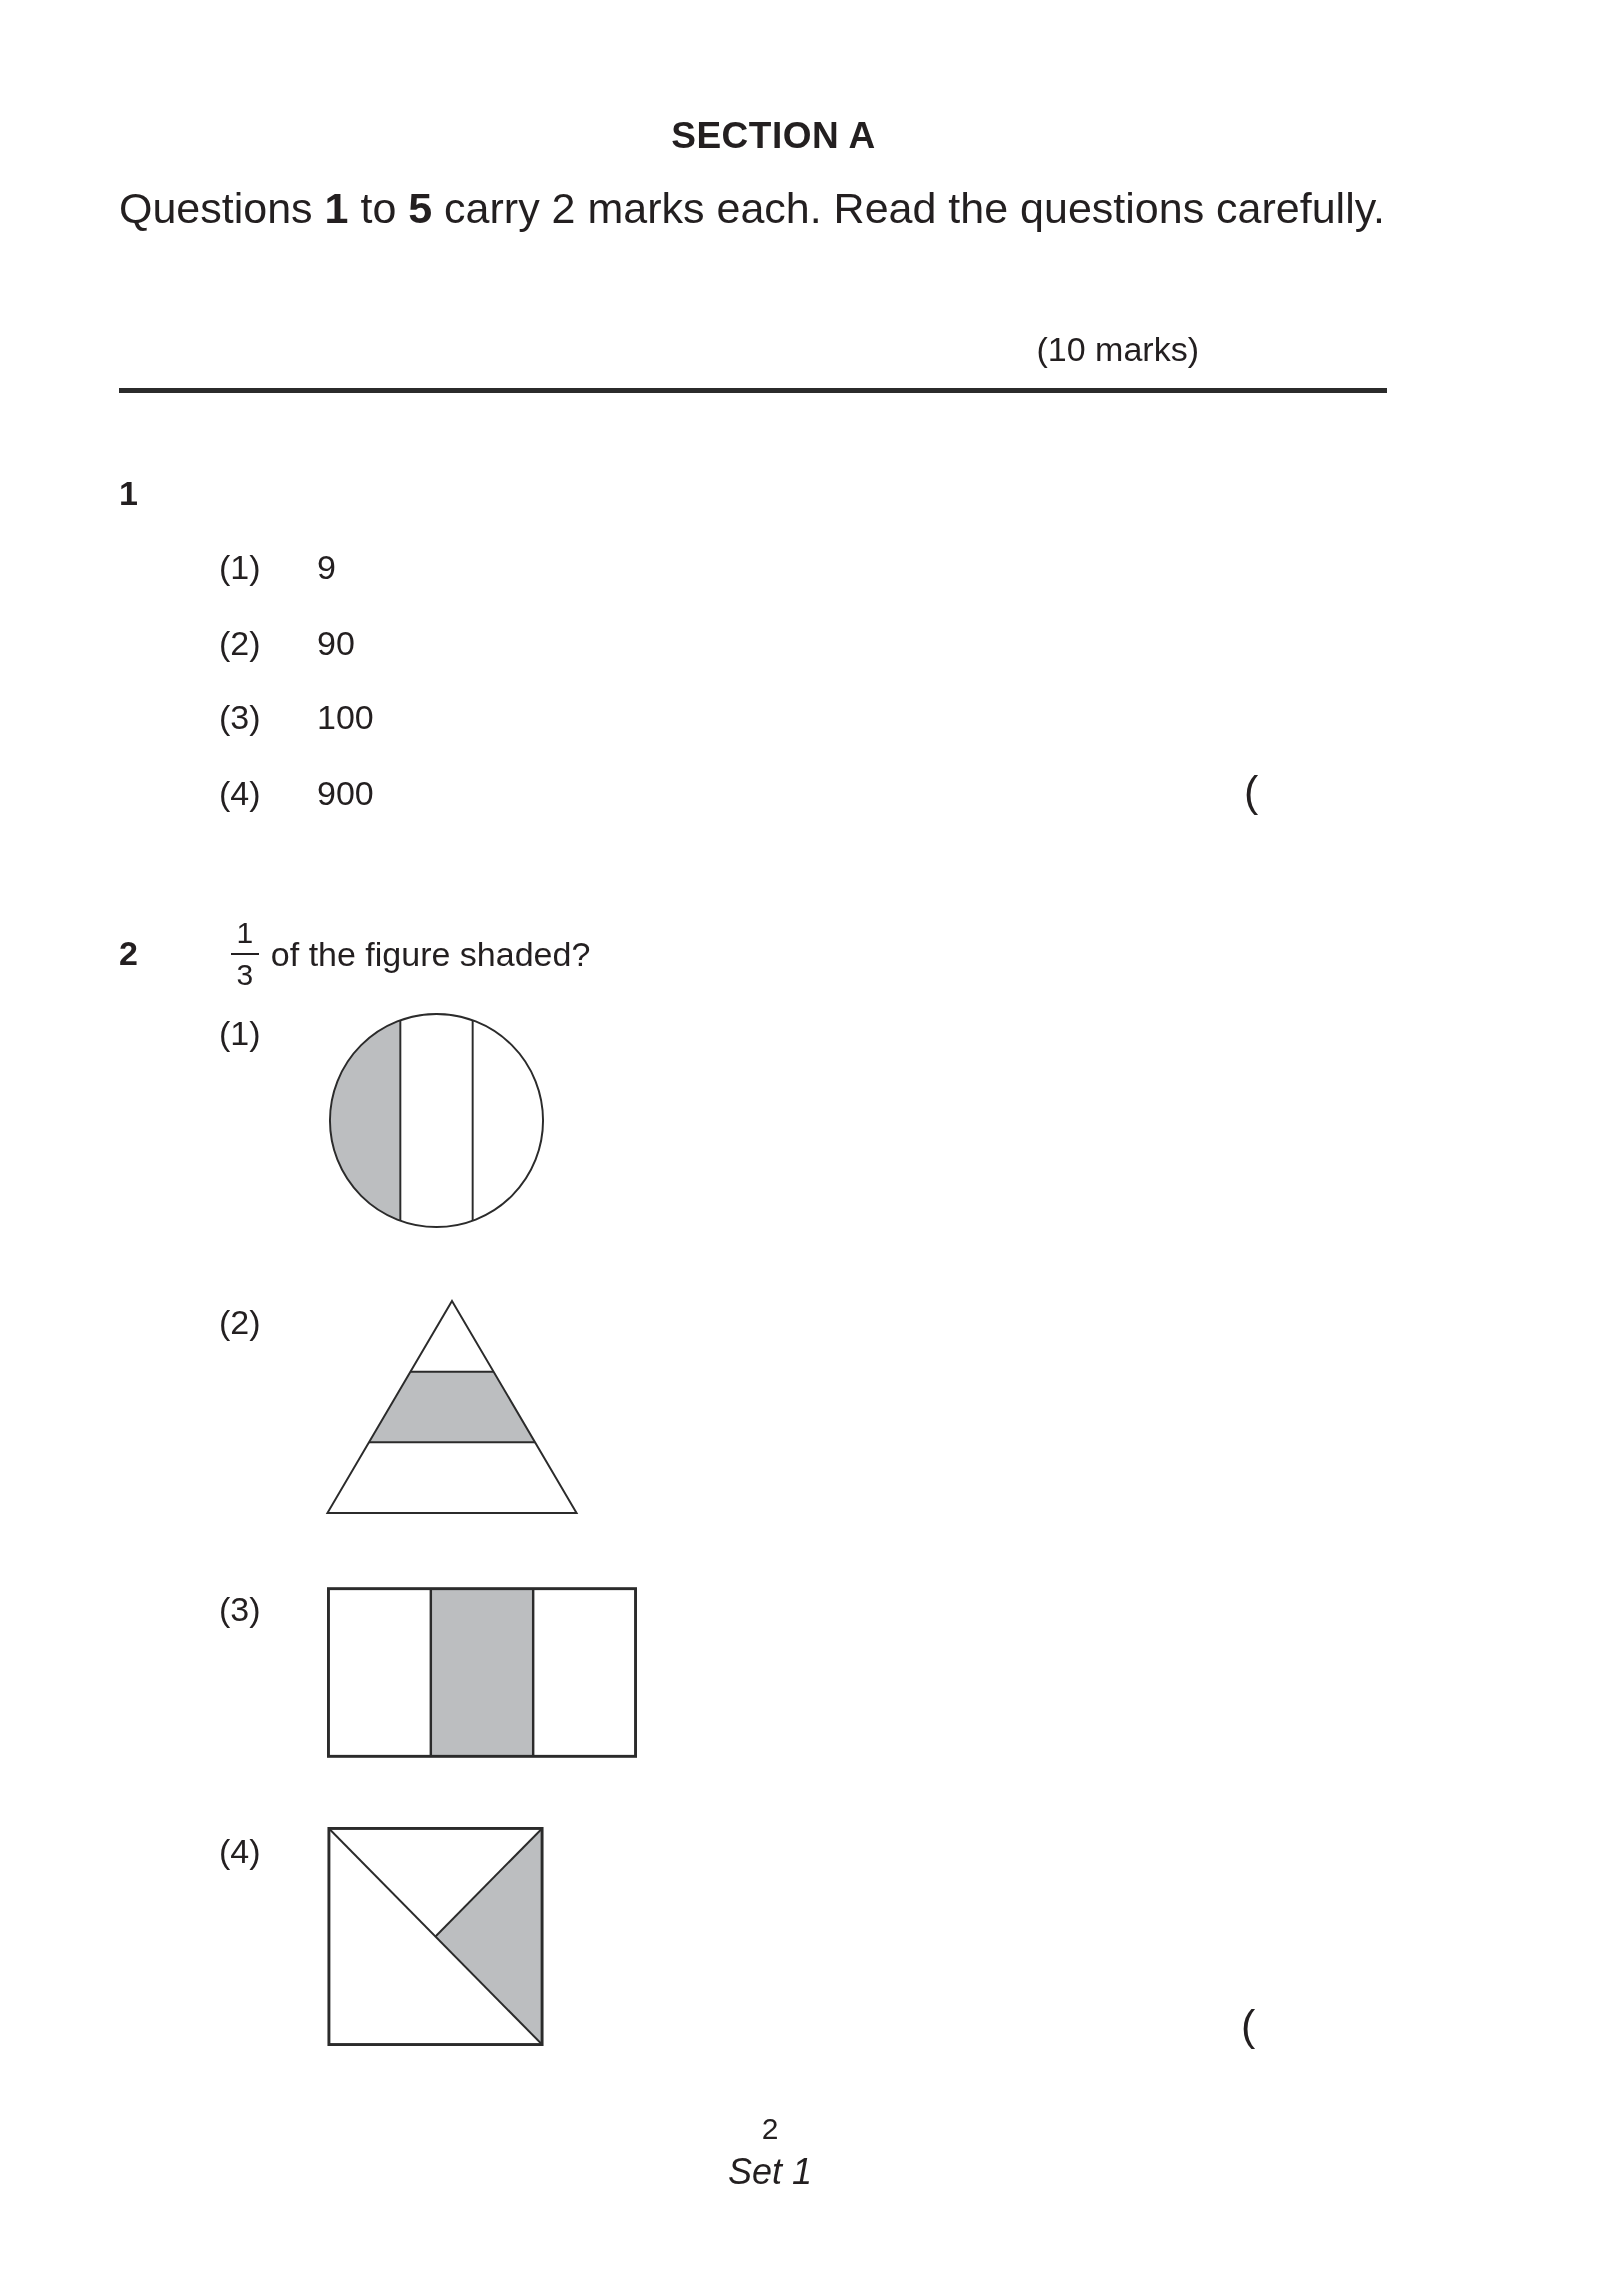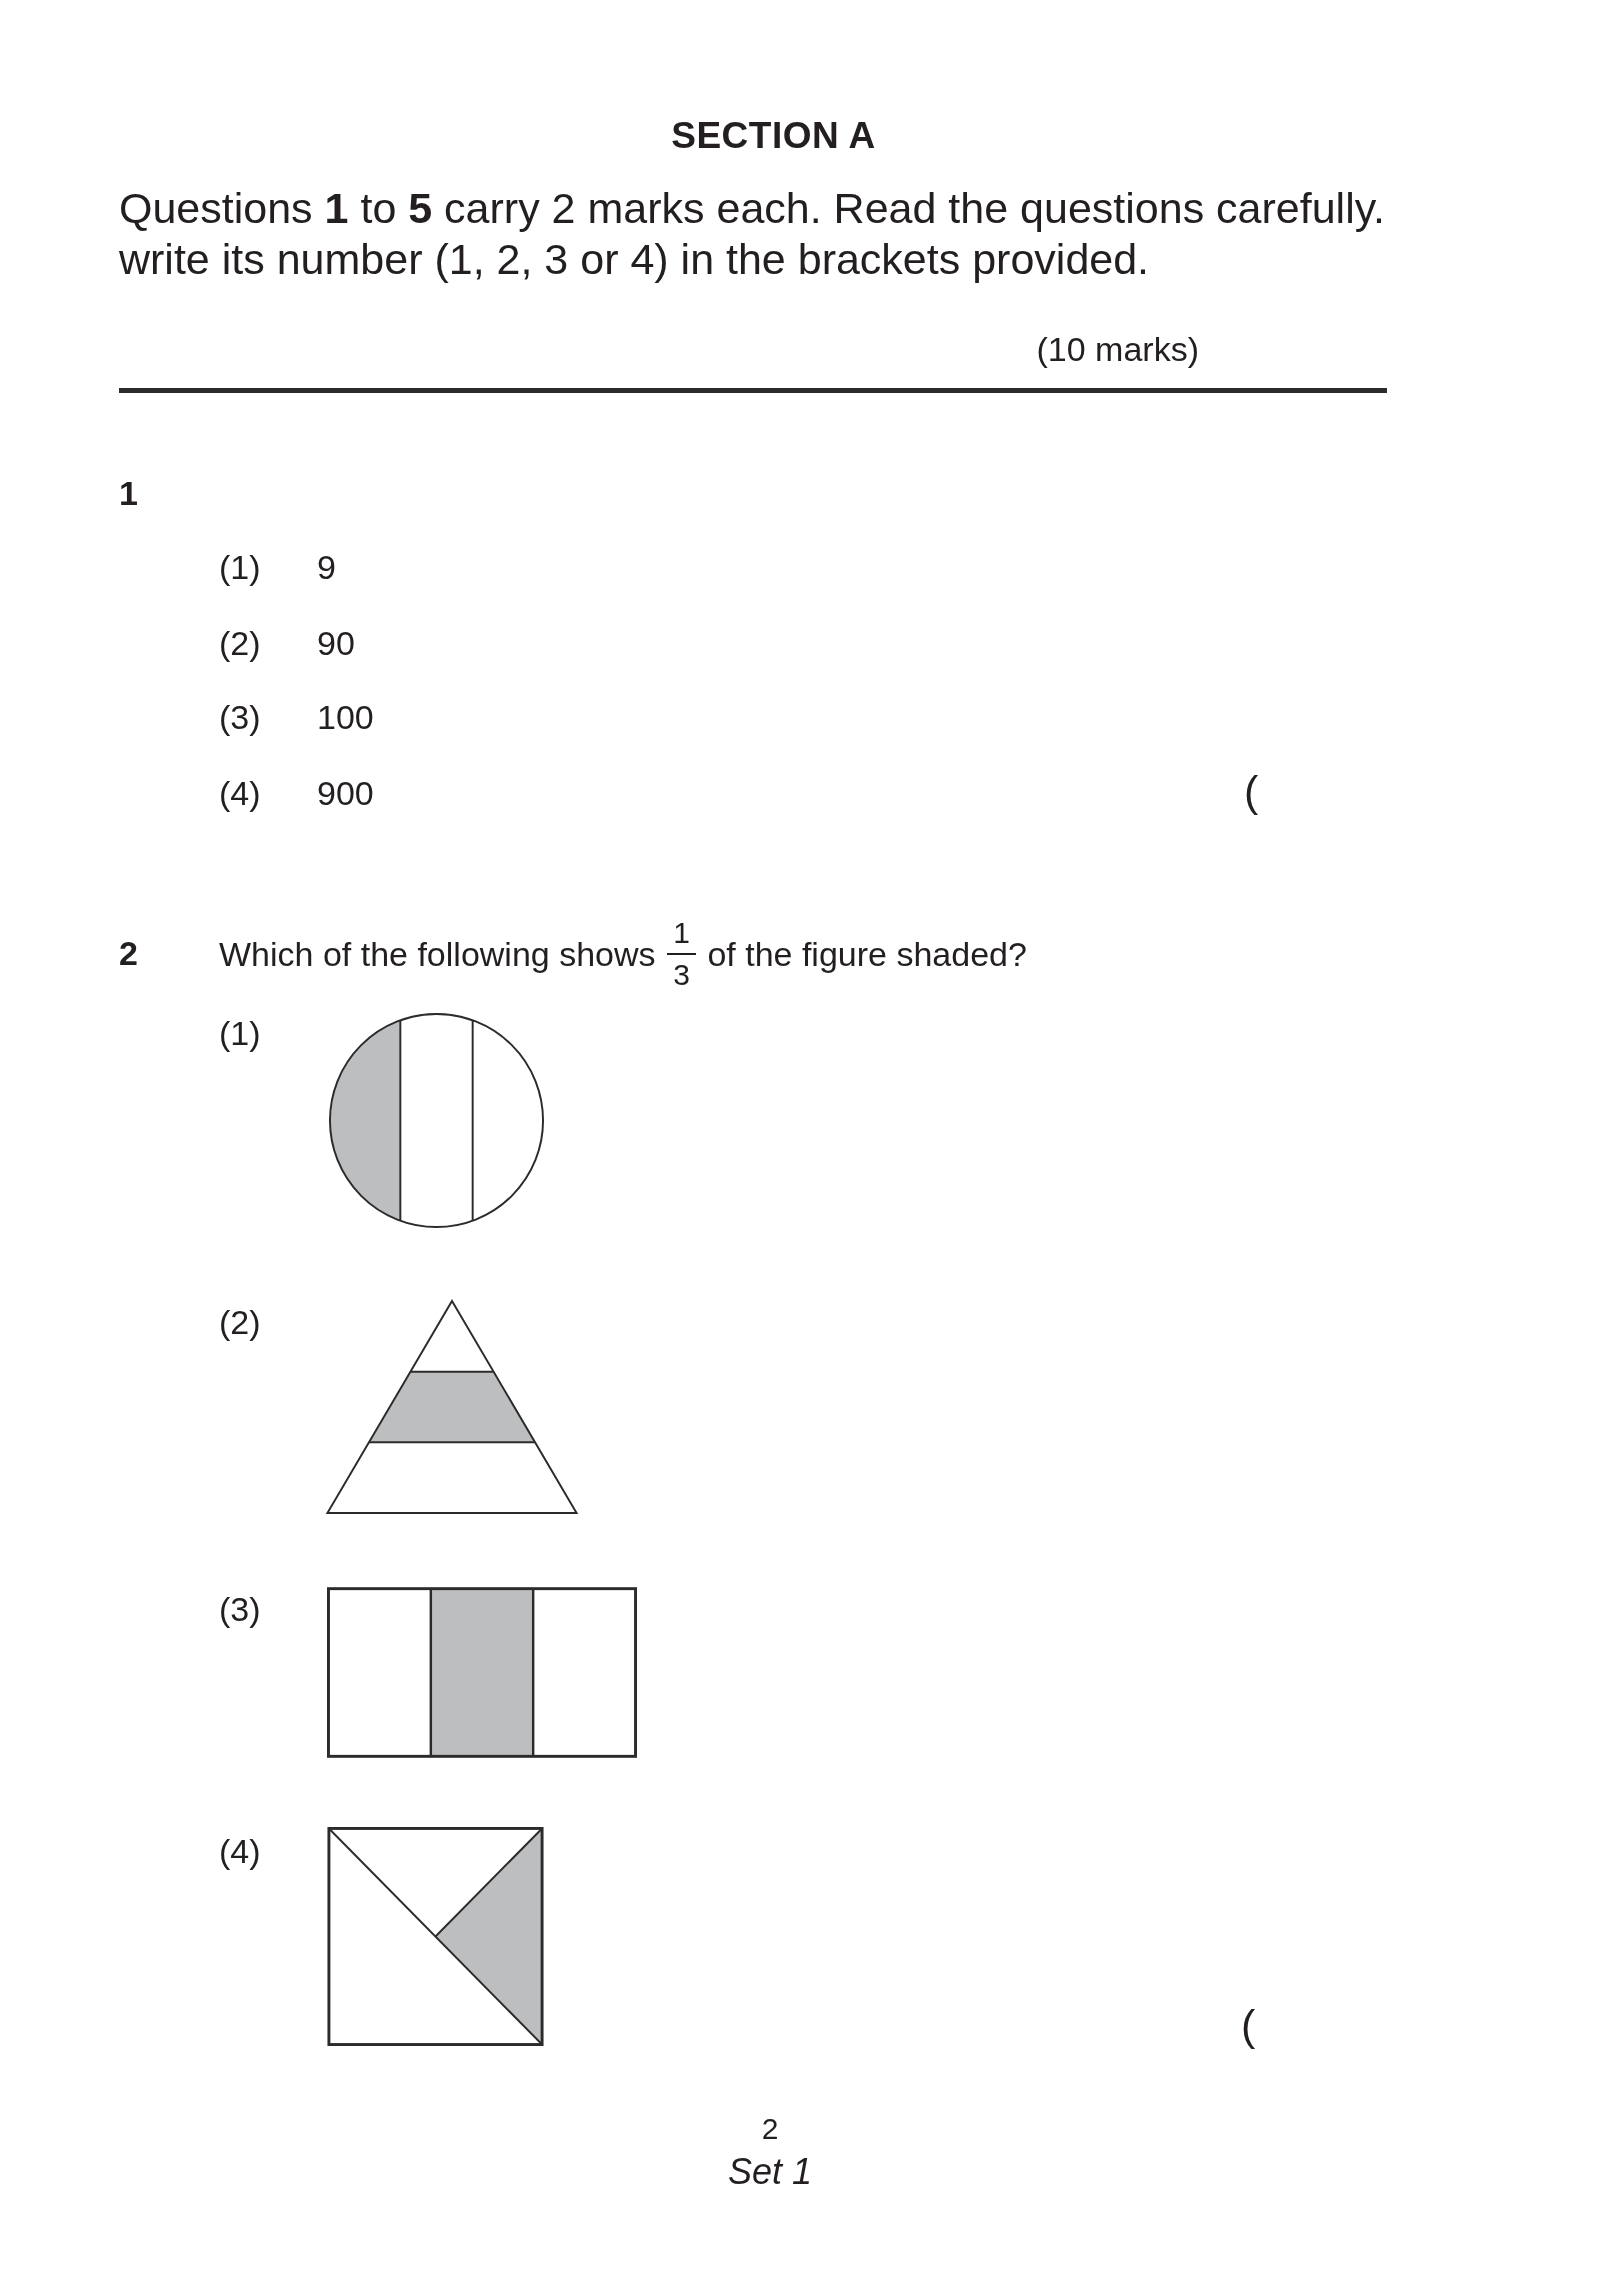--- a/index.html
+++ b/index.html
@@ -112,21 +112,20 @@
 </style>
 </head>
 <body>
 
 <div class="page">
 
   <div class="abs section-title">SECTION A</div>
 
   <div class="abs intro">
     <p><span>Questions </span><span class="bold-part">1</span><span> to </span><span class="bold-part">5</span><span> carry 2 marks each. Read the questions carefully.</span></p>
-    <p>write its number (1, 2, 3 or 4) in the brackets provided.</p>
   </div>
 
   <div class="abs marks">(10 marks)</div>
 
   <div class="abs rule"></div>
 
   <div class="abs q-number" style="top:474px;">1</div>
 
   <div class="abs opt-label" style="top:548px;">(1)</div>
   <div class="abs opt-value" style="top:548px;">9</div>
@@ -138,21 +137,20 @@
   <div class="abs opt-value" style="top:698px;">100</div>
 
   <div class="abs opt-label" style="top:774px;">(4)</div>
   <div class="abs opt-value" style="top:774px;">900</div>
 
   <span class="abs bracket" style="left:1244px; top:767px;">(</span>
   <span class="abs bracket" style="left:1416px; top:767px;">)</span>
 
   <div class="abs q-number" style="top:934px;">2</div>
   <div class="abs q2-line">
-    <span>Which of the following shows</span>
     <span class="frac">
       <span class="num">1</span>
       <span class="den">3</span>
     </span>
     <span>of the figure shaded?</span>
   </div>
 
   <div class="abs opt-label" style="top:1014px;">(1)</div>
   <div class="figure" style="left:328px; top:1012px;">
     <svg width="217" height="217" viewBox="0 0 222 222" aria-label="circle-vertical-thirds-left-strip-shaded">

